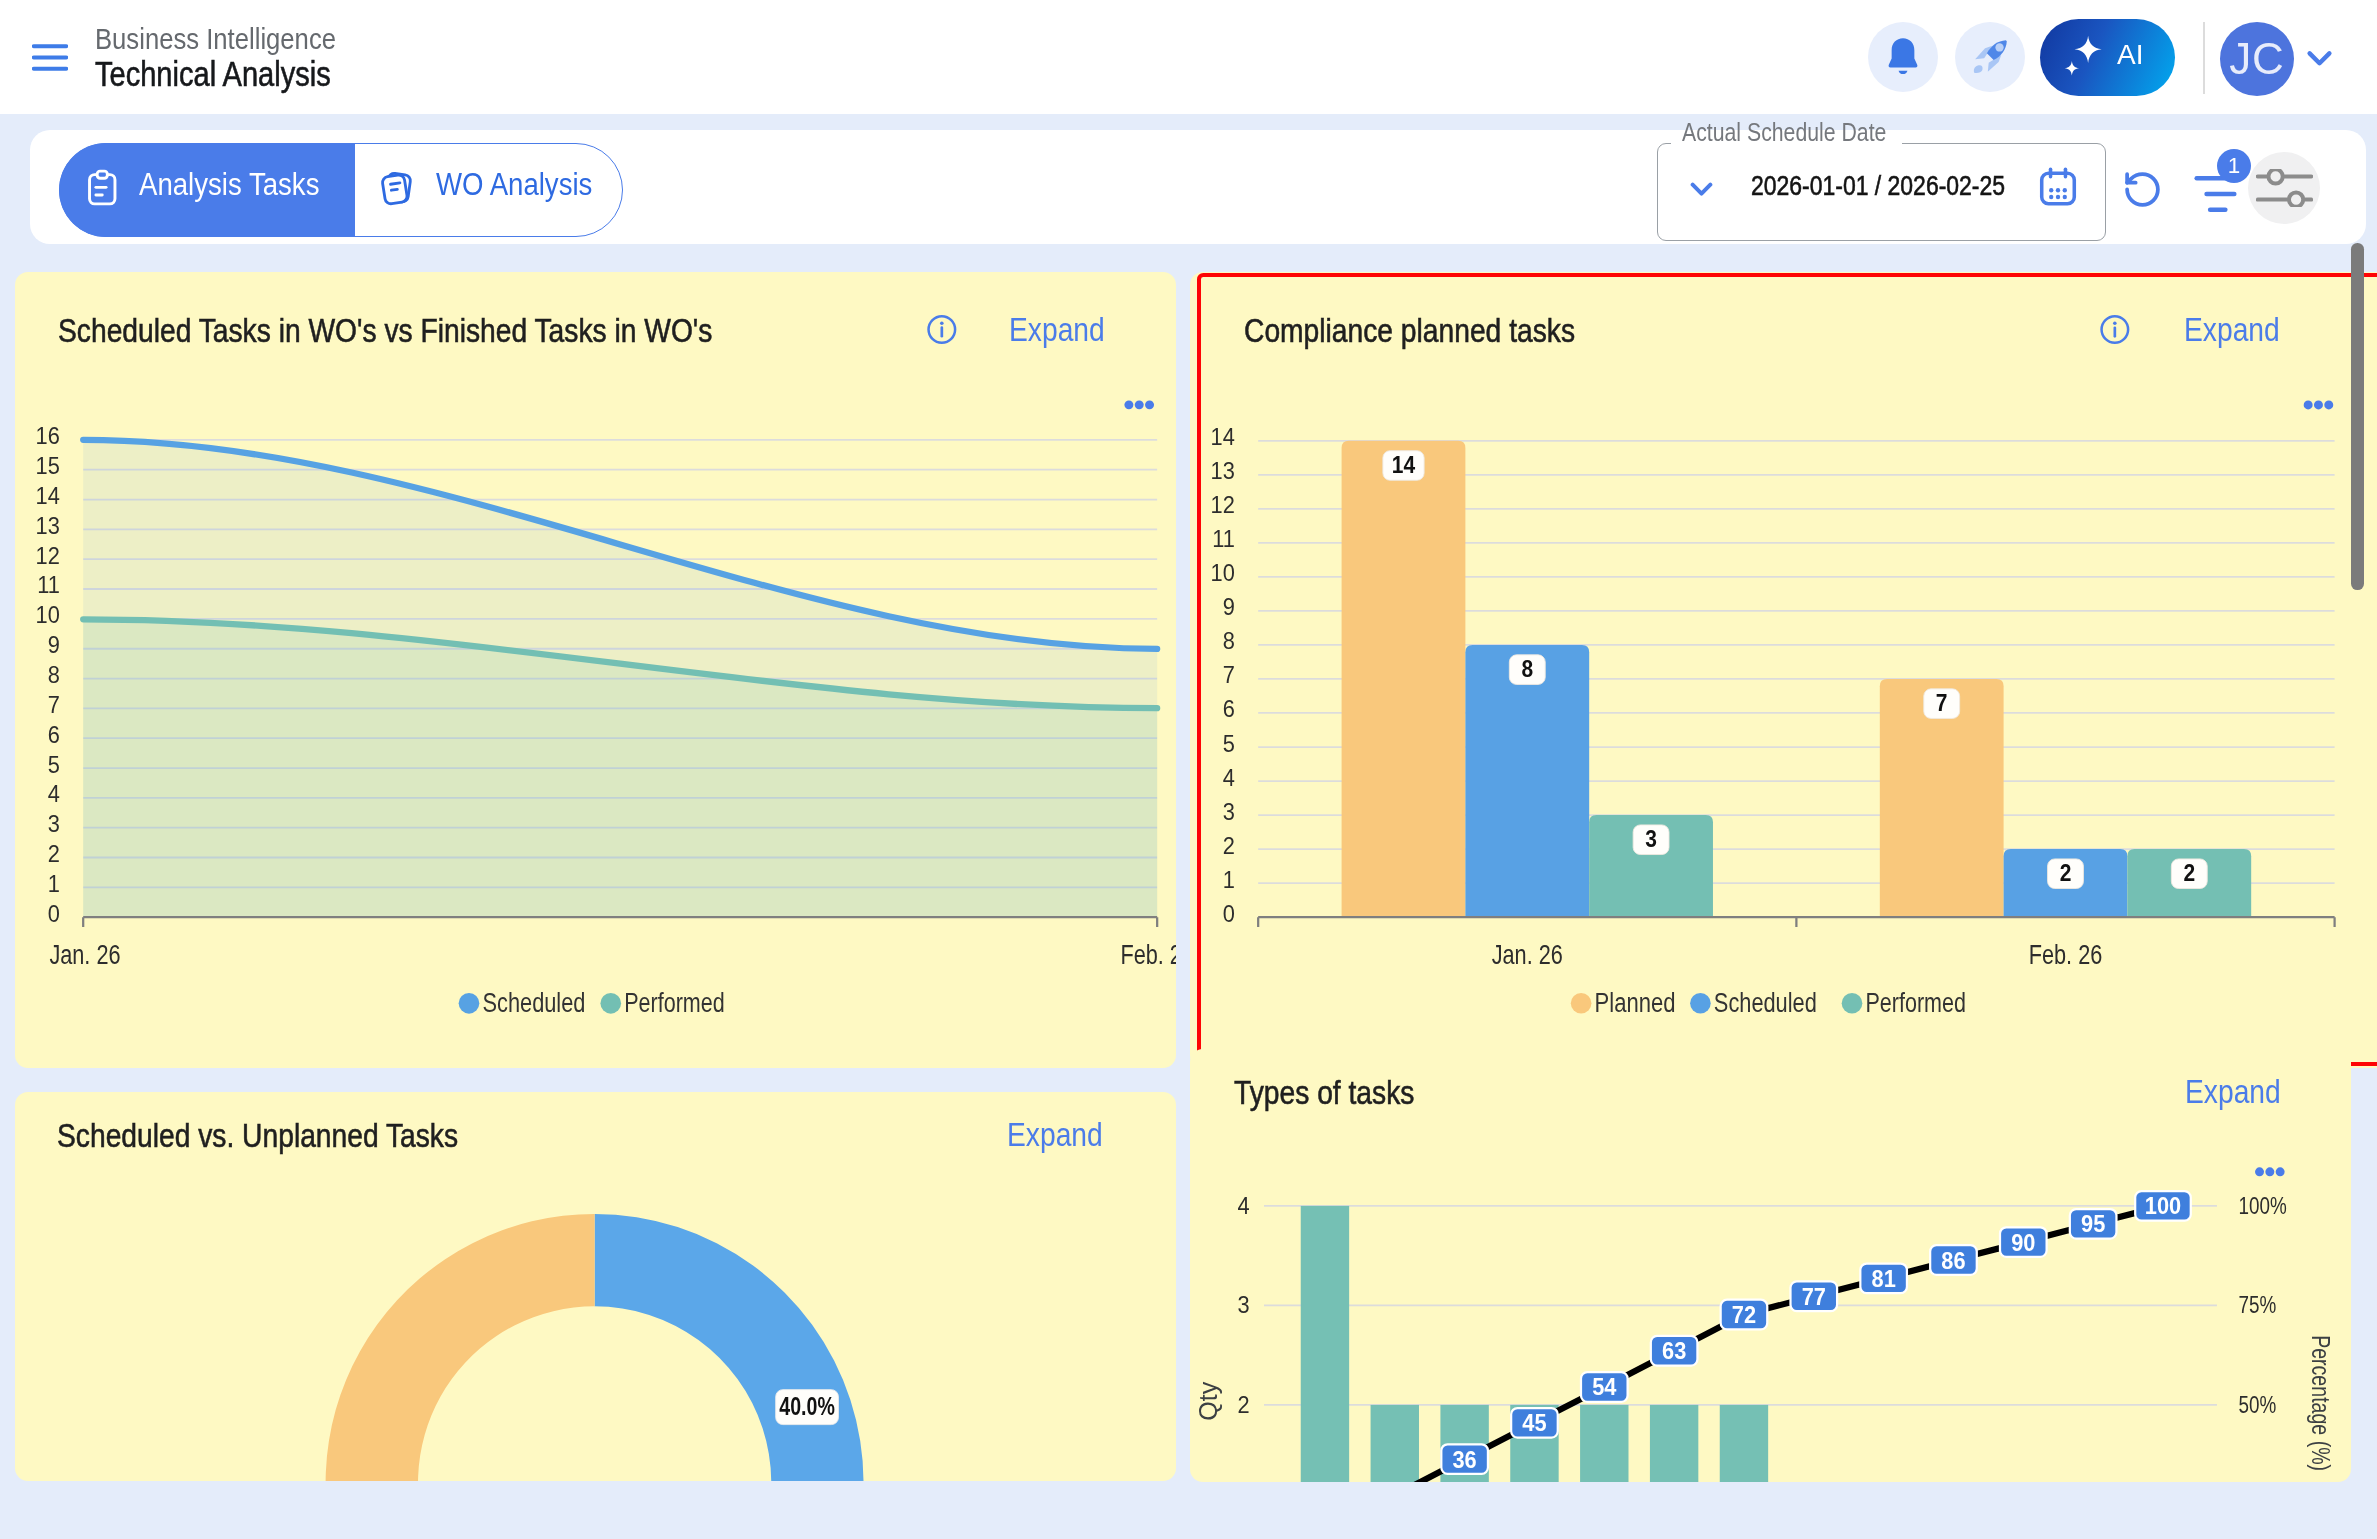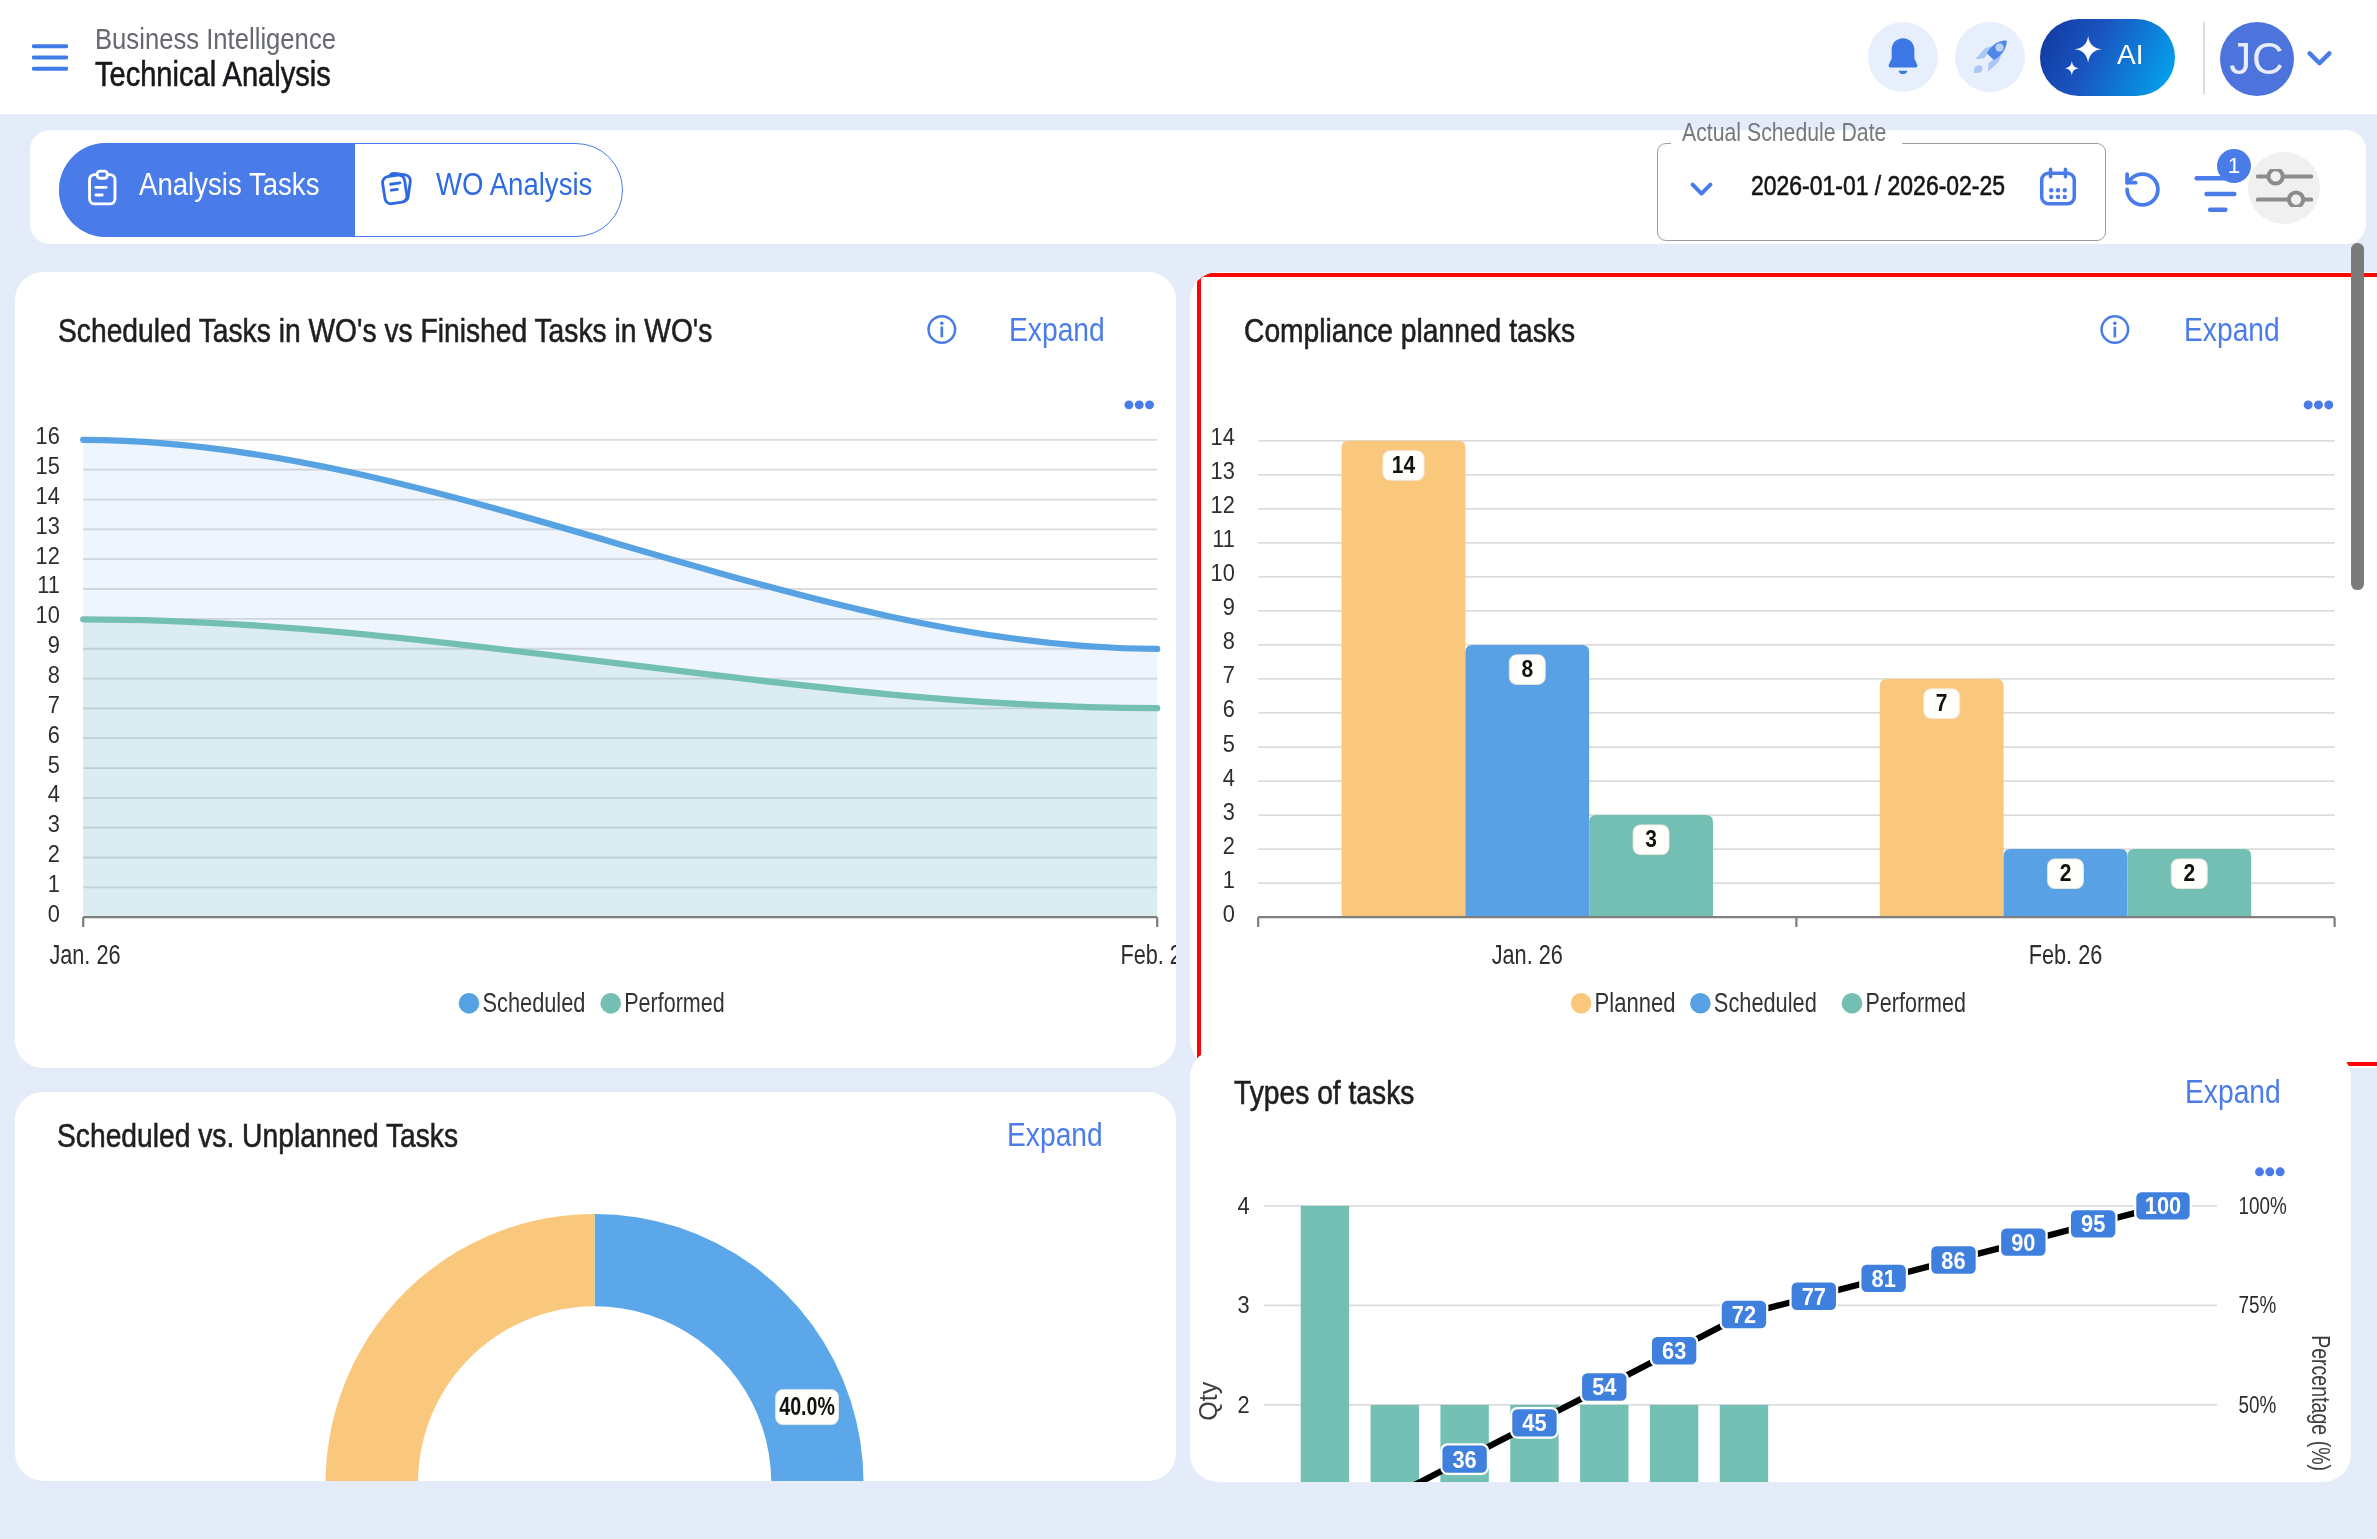--- a/index.html
+++ b/index.html
@@ -1,19 +1,19 @@
 <!DOCTYPE html>
 <html style="font-size:14.4px"><head>
 <meta charset="utf-8">
 <style>
   * { margin:0; padding:0; box-sizing:border-box; }
   html,body { width:2377px; height:1540px; overflow:hidden; }
   body { font-family:"Liberation Sans", sans-serif; background:#e4ecfa; position:relative; }
   .abs { position:absolute; }
-  .card { position:absolute; background:#ffffff; border-radius:28px; overflow:hidden; }
+  .card { position:absolute; background:#fef9c3; border-radius:13px; overflow:hidden; }
   .ctitle { position:absolute; font-size:34px; -webkit-text-stroke:0.6px currentColor; color:#1f1f1f; transform:scaleX(0.83); transform-origin:0 0; white-space:pre; }
   .expand { position:absolute; font-size:34px; color:#4b7ce9; transform:scaleX(0.83); transform-origin:0 0; }
   svg text { font-family:"Liberation Sans", sans-serif; }
 </style>
 </head>
 <body>
 
 <div class="abs" style="left:0;top:0;width:2377px;height:114px;background:#fff;padding-left:41px;">
   <svg class="abs" style="left:32px;top:39px;" width="36" height="36" viewBox="0 0 40 40">
     <g stroke="#3e7ce8" stroke-width="4.5" stroke-linecap="round">

